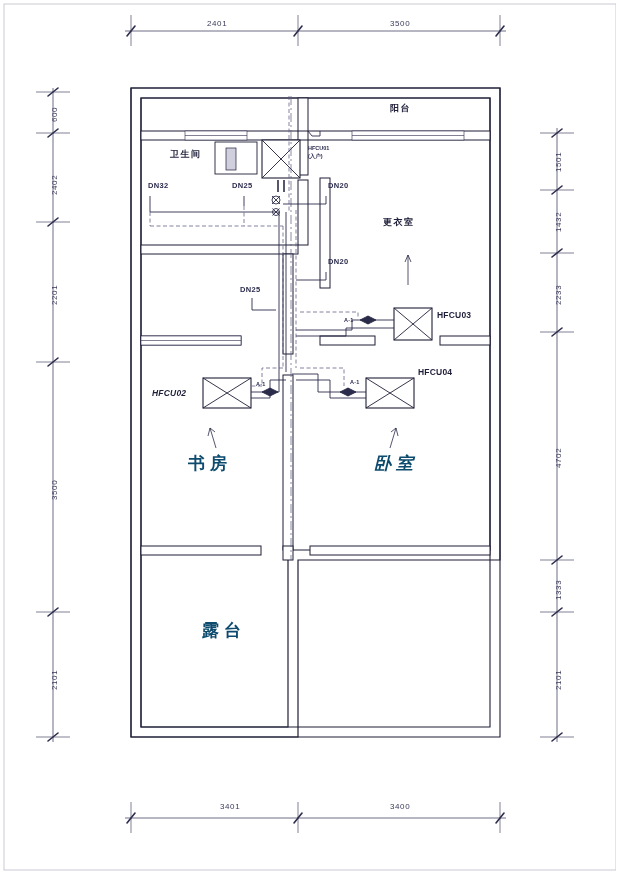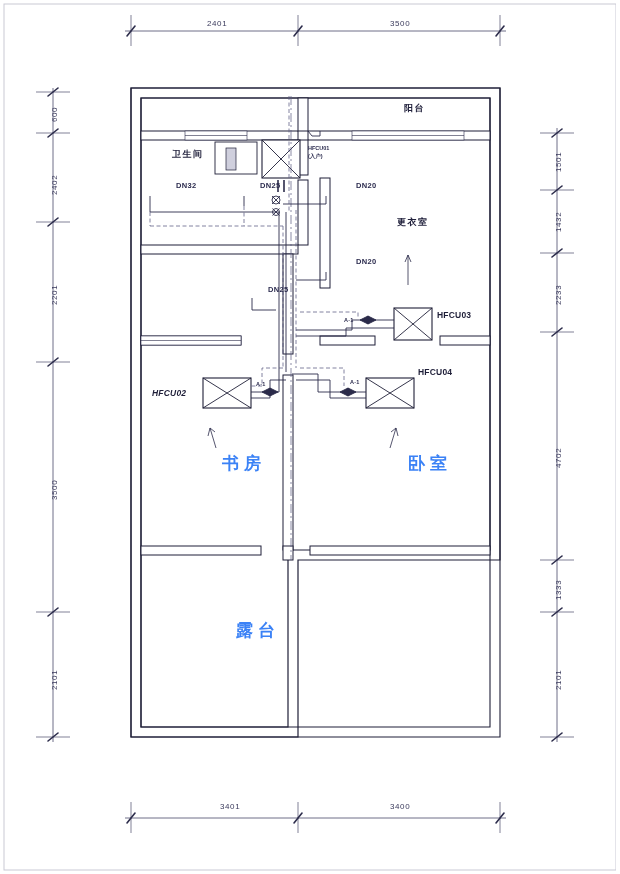--- a/index.html
+++ b/index.html
@@ -35,36 +35,33 @@
     color: #3a3a5c;
   }
   .dim-num.vert {
     transform-origin: 0 0;
     transform: rotate(-90deg);
   }
   .room-label {
     font-size: 17px;
     font-weight: bold;
     letter-spacing: 5px;
-    color: #3b82f6;
-    margin-left: 34px;
+    color: #0c4a6e;
   }
   .room-label-sm {
     font-size: 9px;
     font-weight: bold;
     letter-spacing: 1.5px;
     color: #22223d;
-    margin-left: 14px;
   }
   .pipe-label {
     font-size: 7.5px;
     font-weight: bold;
     letter-spacing: 0.3px;
     color: #2a2a4d;
-    margin-left: 28px;
   }
   .equip-label {
     font-size: 8.5px;
     font-weight: bold;
     letter-spacing: 0.2px;
     color: #1e1e38;
   }
   .tiny-note {
     font-size: 5.5px;
     font-weight: bold;
@@ -318,24 +315,24 @@
   <div class="txt dim-num vert" style="left:51px; top:690px;">2101</div>
 
   <div class="txt dim-num vert" style="left:555px; top:172px;">1501</div>
   <div class="txt dim-num vert" style="left:555px; top:232px;">1432</div>
   <div class="txt dim-num vert" style="left:555px; top:305px;">2233</div>
   <div class="txt dim-num vert" style="left:555px; top:468px;">4702</div>
   <div class="txt dim-num vert" style="left:555px; top:600px;">1333</div>
   <div class="txt dim-num vert" style="left:555px; top:690px;">2101</div>
 
   <div class="txt room-label-sm" style="left:390px; top:104px;">阳台</div>
-  <div class="txt room-label-sm" style="left:158px; top:150px;">卫生间</div>
+  <div class="txt room-label-sm" style="left:170px; top:150px;">卫生间</div>
   <div class="txt room-label-sm" style="left:383px; top:218px;">更衣室</div>
   <div class="txt room-label" style="left:188px; top:455px;">书房</div>
-  <div class="txt room-label" style="left:374px; top:455px;">卧室</div>
+  <div class="txt room-label" style="left:374px; top:455px;font-style:italic;">卧室</div>
   <div class="txt room-label" style="left:202px; top:622px;">露台</div>
 
   <div class="txt pipe-label" style="left:148px; top:182px;">DN32</div>
   <div class="txt pipe-label" style="left:232px; top:182px;">DN25</div>
   <div class="txt pipe-label" style="left:328px; top:182px;">DN20</div>
   <div class="txt pipe-label" style="left:328px; top:258px;">DN20</div>
   <div class="txt pipe-label" style="left:240px; top:286px;">DN25</div>
 
   <div class="note-2l" style="position:absolute; left:308px; top:144px;">
     <div>HFCU01</div>

